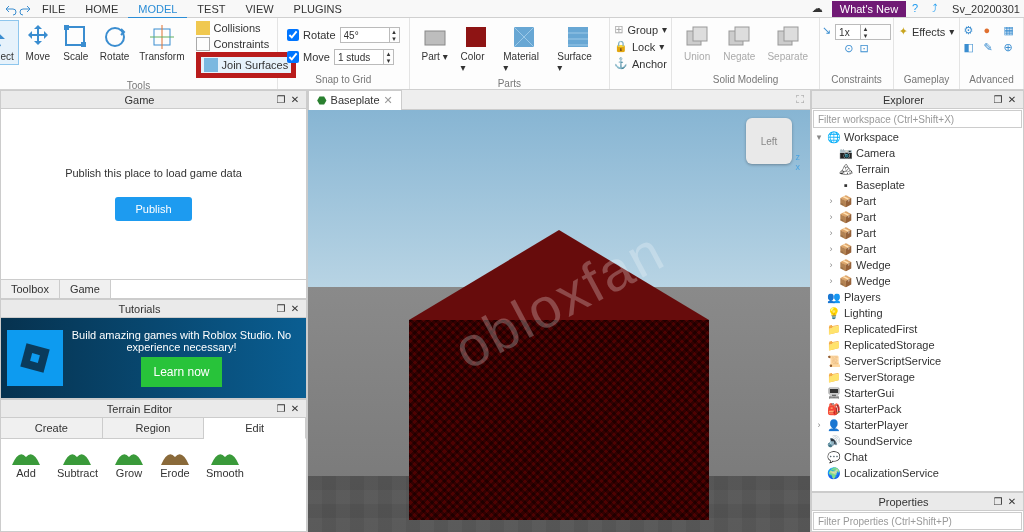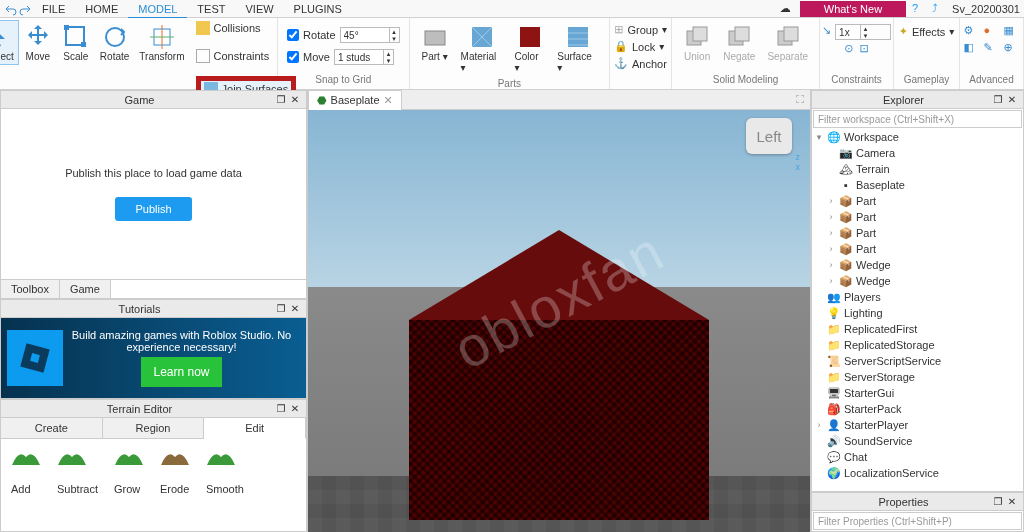--- a/index.html
+++ b/index.html
@@ -2,21 +2,21 @@
 <html><head>
 <meta charset="utf-8">
 <style>
 *{box-sizing:border-box;margin:0;padding:0;font-family:"Segoe UI",Arial,sans-serif;font-size:11px;color:#333;user-select:none}
 body{width:1024px;height:532px;overflow:hidden;background:#fff;display:flex;flex-direction:column}
 .menubar{height:18px;display:flex;align-items:center;padding:0 4px;border-bottom:1px solid #d0d0d0;background:#f8f8f8}
 .menubar .mb-item{padding:2px 10px;cursor:pointer}
 .menubar .mb-item.active{color:#2b8dd6;border-bottom:2px solid #2b8dd6}
 .menubar .spacer{flex:1}
 .menubar .right-icons{display:flex;align-items:center;gap:6px}
-.menubar .whats-new{background:#be185d;color:#fff;padding:2px 24px;cursor:pointer}
+.menubar .whats-new{background:#701a75;color:#fff;padding:2px 8px;cursor:pointer}
 .menubar .tiny-ic{width:14px;height:14px;display:inline-block}
 .ribbon{height:72px;display:flex;border-bottom:1px solid #d0d0d0;background:#fdfdfd}
 .rgroup{border-right:1px solid #e4e4e4;display:flex;flex-direction:column;align-items:center;padding:2px 6px}
 .rgroup .glabel{font-size:10px;color:#777;margin-top:auto;padding:2px 0}
 .rrow{display:flex;align-items:flex-start;gap:2px}
 .rbtn{display:flex;flex-direction:column;align-items:center;padding:2px 4px;cursor:pointer;border:1px solid transparent}
 .rbtn.sel{background:#e6f2fb;border:1px solid #8ec6ed}
 .rbtn .ic{width:28px;height:28px;display:flex;align-items:center;justify-content:center}
 .rbtn .lbl{font-size:10px}
 .chkline{display:flex;align-items:center;gap:4px;padding:1px 0;font-size:10px;white-space:nowrap}
@@ -36,28 +36,28 @@
 .tabs{display:flex;border-top:1px solid #ccc}
 .tabs .tab{padding:3px 10px;border-right:1px solid #ccc;background:#f0f0f0;cursor:pointer;font-size:11px}
 .tutorials .body{height:80px;background:linear-gradient(90deg,#06324f,#0a5e92);display:flex;align-items:center;gap:0;padding:6px}
 .tutorials .logo{width:56px;height:56px;background:#0d9bf0;display:flex;align-items:center;justify-content:center;transform:rotate(0deg)}
 .tutorials .txt{color:#fff;font-size:11px;flex:1;text-align:center}
 .learn-now{background:#28c33a;color:#fff;padding:8px 12px;font-size:12px;cursor:pointer;border-radius:0;margin:4px auto 0;display:block;width:fit-content}
 .terrain .ttabs{display:flex;border-bottom:1px solid #ccc}
 .terrain .ttabs .tt{flex:1;text-align:center;padding:4px;border-right:1px solid #ccc;cursor:pointer;background:#f0f0f0}
 .terrain .ttabs .tt.active{background:#fff;border-bottom:1px solid #fff;margin-bottom:-1px}
 .terrain .tbody{display:flex;gap:16px;padding:6px 10px;flex-wrap:wrap}
-.terrain .tbtn{display:flex;flex-direction:column;gap:16px;cursor:pointer}
+.terrain .tbtn{display:flex;flex-direction:column;align-items:center;gap:0;cursor:pointer}
 .terrain .tbtn .tic{width:30px;height:22px}
 .center{flex:1;display:flex;flex-direction:column;min-width:0}
 .doctabs{height:20px;display:flex;align-items:center;background:#eee;border-bottom:1px solid #ccc}
 .doctabs .dtab{display:flex;align-items:center;gap:4px;padding:2px 8px;background:#fff;border:1px solid #ccc;border-bottom:none;height:20px;cursor:pointer}
 .doctabs .spacer{flex:1}
 .viewport{flex:1;position:relative;overflow:hidden;background:linear-gradient(#87b5d3 0%,#b8d4e4 42%,#8a8a8a 42%,#777 100%)}
-.view-cube{position:absolute;top:8px;right:18px;width:46px;height:36px;background:#e9e9e9;border-radius:6px;display:flex;align-items:center;justify-content:center;font-size:15px;color:#888;box-shadow:0 1px 3px rgba(0,0,0,.3)}
+.view-cube{position:absolute;top:8px;right:18px;width:46px;height:46px;background:#e9e9e9;border-radius:6px;display:flex;align-items:center;justify-content:center;font-size:10px;color:#888;box-shadow:0 1px 3px rgba(0,0,0,.3)}
 .axis{position:absolute;top:42px;right:10px;font-size:9px;color:#4aa3e0}
 .house{position:absolute;left:50%;bottom:12px;transform:translateX(-50%);width:300px}
 .roof{width:0;height:0;border-left:150px solid transparent;border-right:150px solid transparent;border-bottom:90px solid #6c0d0d;filter:brightness(.95)}
 .wall{width:300px;height:200px;background:repeating-linear-gradient(45deg,#8e1414 0 3px,#5a0a0a 3px 6px),repeating-linear-gradient(-45deg,#8e1414 0 3px,#5a0a0a 3px 6px);background-blend-mode:multiply}
 .ground{position:absolute;left:0;right:0;bottom:0;height:56px;background:repeating-linear-gradient(0deg,#888 0 14px,#777 14px 28px),repeating-linear-gradient(90deg,#888 0 14px,#777 14px 28px);background-blend-mode:multiply;opacity:.6}
 .watermark{position:absolute;left:50%;top:45%;transform:translate(-50%,-50%) rotate(-28deg);font-size:56px;color:rgba(255,255,255,.25);font-weight:300;letter-spacing:2px;pointer-events:none}
 .rightcol{width:214px;display:flex;flex-direction:column;border-left:1px solid #ccc}
 .filter{height:18px;border:1px solid #ccc;margin:1px;padding:0 4px;font-size:10px;color:#999;display:flex;align-items:center}
 .tree{flex:1;overflow:auto;background:#fff;font-size:11px}
 .tnode{display:flex;align-items:center;gap:3px;padding:1px 2px;cursor:pointer;white-space:nowrap}
@@ -136,21 +136,21 @@
             <span class="ic">
               <svg width="28" height="28">
                 <rect x="6" y="6" width="16" height="16" fill="none" stroke="#3a8dd0"></rect>
                 <line x1="14" y1="2" x2="14" y2="26" stroke="#e07030"></line>
                 <line x1="2" y1="14" x2="26" y2="14" stroke="#60b060"></line>
               </svg>
             </span>
             <span class="lbl">Transform</span>
           </div>
         </div>
-      <div style="display:flex;flex-direction:column;gap:12px;margin-left:4px">
+      <div style="display:flex;flex-direction:column;gap:0;margin-left:4px">
         <div class="chkline">
             <span style="width:14px;height:14px;background:#f0c850;display:inline-block"></span>
             <span>Collisions</span>
           </div>
         <div class="chkline">
             <span style="width:14px;height:14px;border:1px solid #aaa;display:inline-block"></span>
             <span>Constraints</span>
           </div>
         <div class="chkline" style="background:#e6f2fb;border:5px solid #b91c1c;padding:1px 3px">
             <span style="width:14px;height:14px;background:#7ab8e0;display:inline-block"></span>
@@ -193,33 +193,33 @@
           <span class="ic">
             <svg width="28" height="28">
               <rect x="4" y="8" width="20" height="14" fill="#bdbdbd" stroke="#888"></rect>
             </svg>
           </span>
           <span class="lbl">Part ▾</span>
         </div>
         <div class="rbtn">
           <span class="ic">
             <svg width="28" height="28">
+              <rect x="4" y="4" width="20" height="20" fill="#8e1414"></rect>
+            </svg>
+          </span>
+          <span class="lbl">Color ▾</span>
+        </div>
+        <div class="rbtn">
+          <span class="ic">
+            <svg width="28" height="28">
               <rect x="4" y="4" width="20" height="20" fill="#68a7d4"></rect>
               <path d="M4 4l20 20M24 4l-20 20" stroke="#9cc9e8"></path>
             </svg>
           </span>
           <span class="lbl">Material ▾</span>
-        </div>
-        <div class="rbtn">
-          <span class="ic">
-            <svg width="28" height="28">
-              <rect x="4" y="4" width="20" height="20" fill="#8e1414"></rect>
-            </svg>
-          </span>
-          <span class="lbl">Color ▾</span>
         </div>
         <div class="rbtn">
           <span class="ic">
             <svg width="28" height="28">
               <rect x="4" y="4" width="20" height="20" fill="#68a7d4"></rect>
               <path d="M4 10h20M4 16h20M4 22h20" stroke="#9cc9e8"></path>
             </svg>
           </span>
           <span class="lbl">Surface ▾</span>
         </div>

